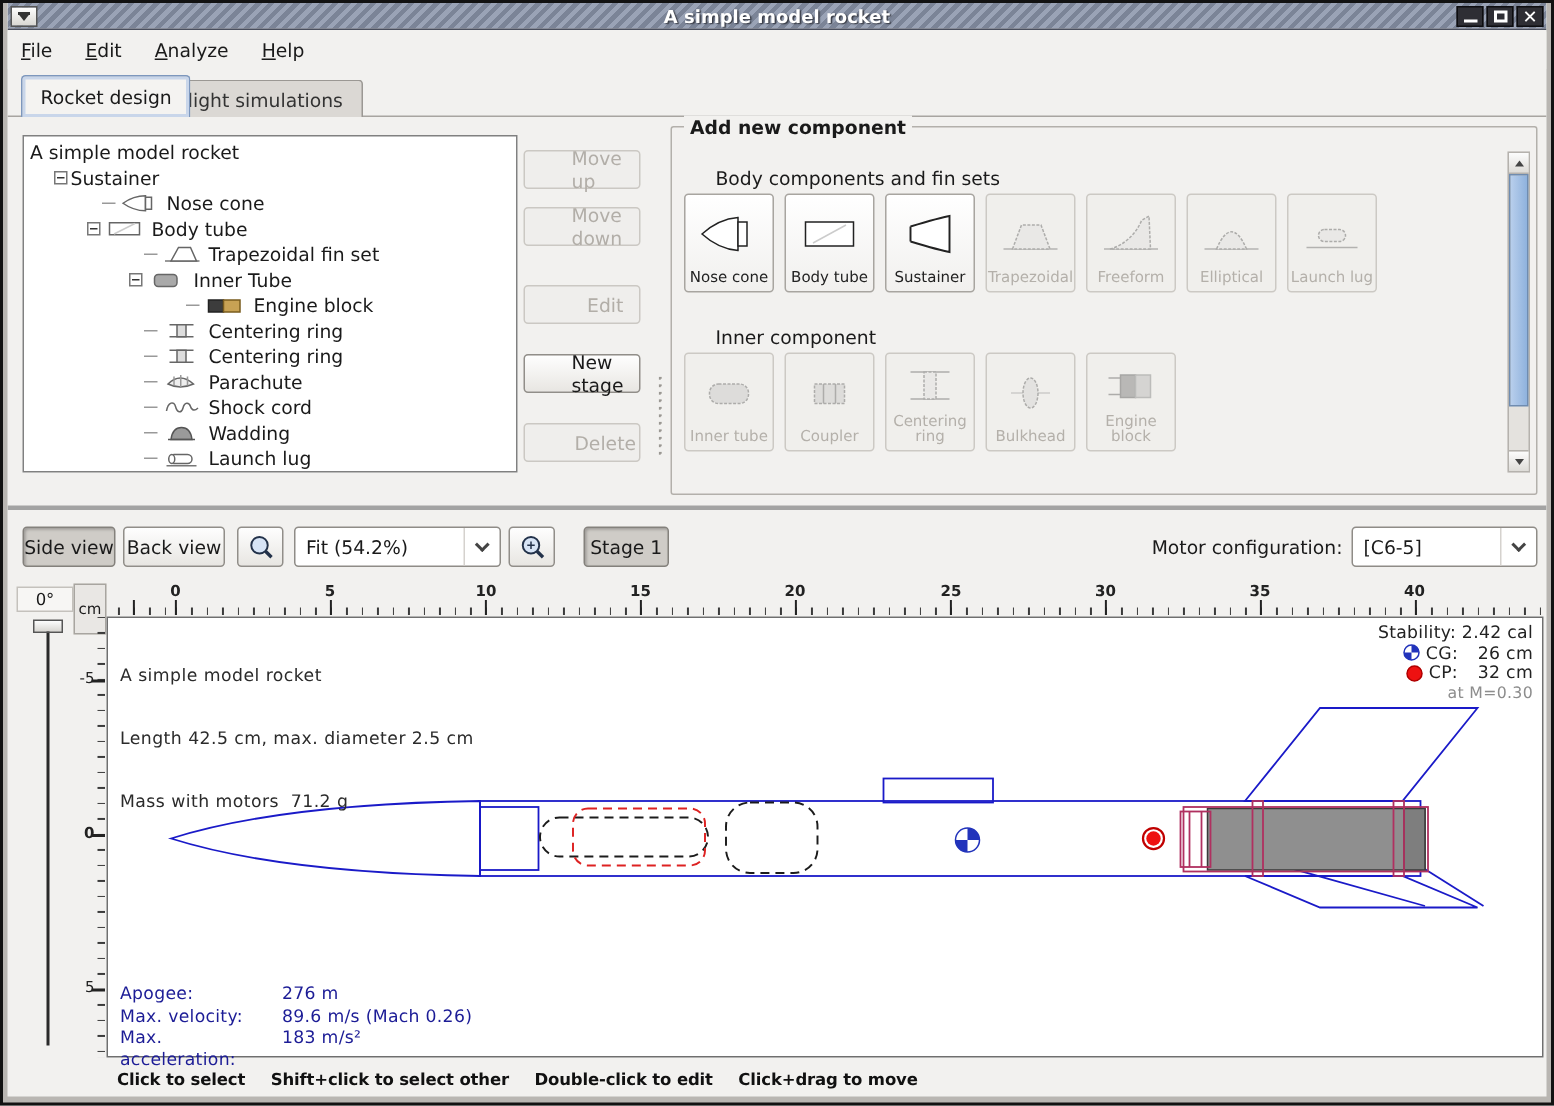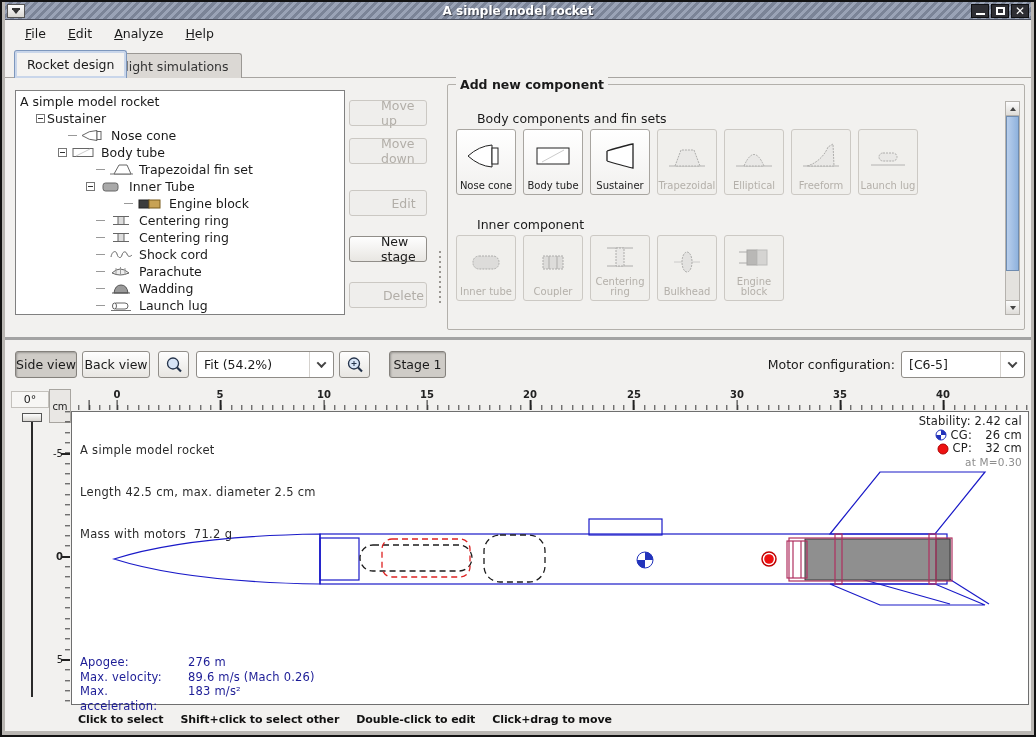--- a/index.html
+++ b/index.html
@@ -16,21 +16,21 @@
   .tb-iconbtn { position:relative; z-index:2; margin-left:2px; width:18px; height:14px; background:linear-gradient(#fdfdfd,#d9d7d2); border:1px solid #555; display:flex; align-items:center; justify-content:center; }
   .tb-iconbtn .glyph { width:0; height:0; border-left:4px solid transparent; border-right:4px solid transparent; border-top:5px solid #333; margin-top:2px; }
   .tb-iconbtn .glyph-bar { position:absolute; top:3px; left:4px; right:4px; height:2px; background:#333; }
   .tb-controls { position:absolute; right:2px; top:2px; display:flex; gap:2px; z-index:2; }
   .tb-ctl { width:18px; height:14px; background:#2e2e34; border:1px solid #0d0d10; color:#fff; display:flex; align-items:center; justify-content:center; }
   .tb-ctl .min-g { width:9px; height:2px; background:#fff; margin-top:6px; }
   .tb-ctl .max-g { width:9px; height:8px; border:2px solid #fff; }
   .tb-ctl .cls-g { font-size:12px; font-weight:bold; line-height:1; }
 
   
-  .menubar { position:absolute; left:0; top:19px; width:1026px; height:25px; background:#f2f1ef; display:flex; align-items:center; padding-left:20px; gap:22px; }
+  .menubar { position:absolute; left:0; top:19px; width:1026px; height:25px; background:#f2f1ef; display:flex; align-items:center; padding-left:9px; gap:22px; }
   .menu-item { display:inline-block; font-size:12.5px; cursor:default; }
   .menu-item::first-letter { text-decoration:underline; }
 
   
   .tabbar { position:absolute; left:0; top:44px; width:1026px; height:32px; }
   .tabbar .baseline { position:absolute; left:0; right:0; bottom:0; height:1px; background:#a8a5a1; }
   .tab { position:absolute; bottom:0; padding:0 12px; display:flex; align-items:center; justify-content:center; font-size:12.5px; }
   .tab.active { left:9px; height:28px; background:#f4f3f1; border:1px solid #7d97bd; border-bottom:none; border-radius:3px 3px 0 0; box-shadow:inset 0 0 0 2px #c9d6ea; z-index:2; }
   .tab.inactive { left:100px; height:25px; background:#dbd8d4; border:1px solid #9b9894; border-bottom:none; border-radius:3px 3px 0 0; color:#333; }
 
@@ -210,33 +210,33 @@
         <svg class="t-ico" width="26" height="13">
               <line x1="4" y1="2.5" x2="20" y2="2.5" stroke="#666"></line>
               <line x1="4" y1="10.5" x2="20" y2="10.5" stroke="#666"></line>
               <rect x="9" y="2.5" width="6" height="8" fill="#ddd" stroke="#666"></rect>
             </svg>
         <span class="lbl">Centering ring</span>
       </div>
       <div class="tree-row" style="padding-left:80px">
         <span class="stub"></span>
         <svg class="t-ico" width="26" height="13">
-              <path d="M2,9 C3,3 7,2 8,6 C9,10 12,11 13,7 C14,3 17,3 18,6 C19,9 21,9 23,7" fill="none" stroke="#666"></path>
-            </svg>
-        <span class="lbl">Shock cord</span>
-      </div>
-      <div class="tree-row" style="padding-left:80px">
-        <span class="stub"></span>
-        <svg class="t-ico" width="26" height="13">
               <path d="M3,8 Q11,0 20,8 Q11,12 3,8 Z" fill="#eee" stroke="#666"></path>
               <line x1="7" y1="3" x2="7" y2="9" stroke="#999"></line>
               <line x1="11.5" y1="2" x2="11.5" y2="10" stroke="#999"></line>
               <line x1="16" y1="3" x2="16" y2="9" stroke="#999"></line>
             </svg>
         <span class="lbl">Parachute</span>
+      </div>
+      <div class="tree-row" style="padding-left:80px">
+        <span class="stub"></span>
+        <svg class="t-ico" width="26" height="13">
+              <path d="M2,9 C3,3 7,2 8,6 C9,10 12,11 13,7 C14,3 17,3 18,6 C19,9 21,9 23,7" fill="none" stroke="#666"></path>
+            </svg>
+        <span class="lbl">Shock cord</span>
       </div>
       <div class="tree-row" style="padding-left:80px">
         <span class="stub"></span>
         <svg class="t-ico" width="26" height="13">
               <path d="M5,11 Q6,3 12,3 Q18,3 19,11 Z" fill="#9a9a9a" stroke="#555"></path>
               <line x1="3" y1="11" x2="21" y2="11" stroke="#555"></line>
             </svg>
         <span class="lbl">Wadding</span>
       </div>
       <div class="tree-row" style="padding-left:80px">
@@ -296,33 +296,33 @@
                   <line x1="3" y1="25" x2="39" y2="25" stroke="#444"></line>
                   <polygon points="9,25 15,9 28,9 34,25" fill="#ddd" stroke="#333" stroke-dasharray="2,1"></polygon>
                 </svg>
               </div>
           <div class="clbl">Trapezoidal</div>
         </div>
         <div class="comp-btn disabled">
           <div class="ico">
                 <svg width="42" height="30">
                   <line x1="3" y1="25" x2="39" y2="25" stroke="#444"></line>
+                  <path d="M7,25 C15,23 24,16 28,6 L33,3 L34,25 Z" fill="#ddd" stroke="#333" stroke-dasharray="2,1"></path>
+                </svg>
+              </div>
+          <div class="clbl">Freeform</div>
+        </div>
+        <div class="comp-btn disabled">
+          <div class="ico">
+                <svg width="42" height="30">
+                  <line x1="3" y1="25" x2="39" y2="25" stroke="#444"></line>
                   <path d="M11,25 Q21,2 31,25 Z" fill="#ddd" stroke="#333" stroke-dasharray="2,1"></path>
                 </svg>
               </div>
           <div class="clbl">Elliptical</div>
-        </div>
-        <div class="comp-btn disabled">
-          <div class="ico">
-                <svg width="42" height="30">
-                  <line x1="3" y1="25" x2="39" y2="25" stroke="#444"></line>
-                  <path d="M7,25 C15,23 24,16 28,6 L33,3 L34,25 Z" fill="#ddd" stroke="#333" stroke-dasharray="2,1"></path>
-                </svg>
-              </div>
-          <div class="clbl">Freeform</div>
         </div>
         <div class="comp-btn disabled">
           <div class="ico">
                 <svg width="42" height="30">
                   <line x1="4" y1="24" x2="38" y2="24" stroke="#444"></line>
                   <rect x="12" y="12" width="18" height="8" rx="4" fill="#ddd" stroke="#333" stroke-dasharray="2,1"></rect>
                 </svg>
               </div>
           <div class="clbl">Launch lug</div>
         </div>

